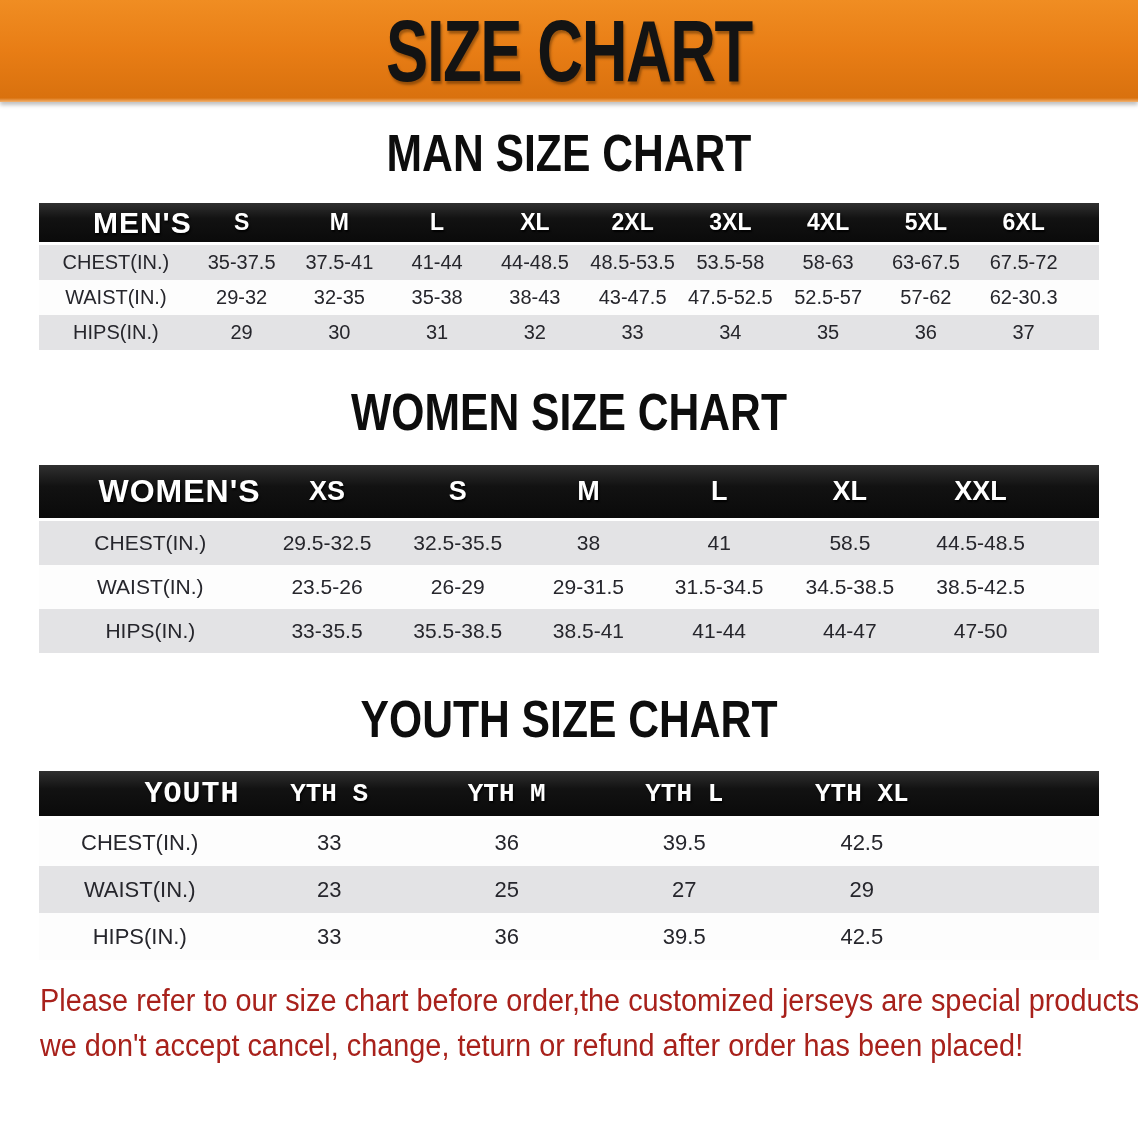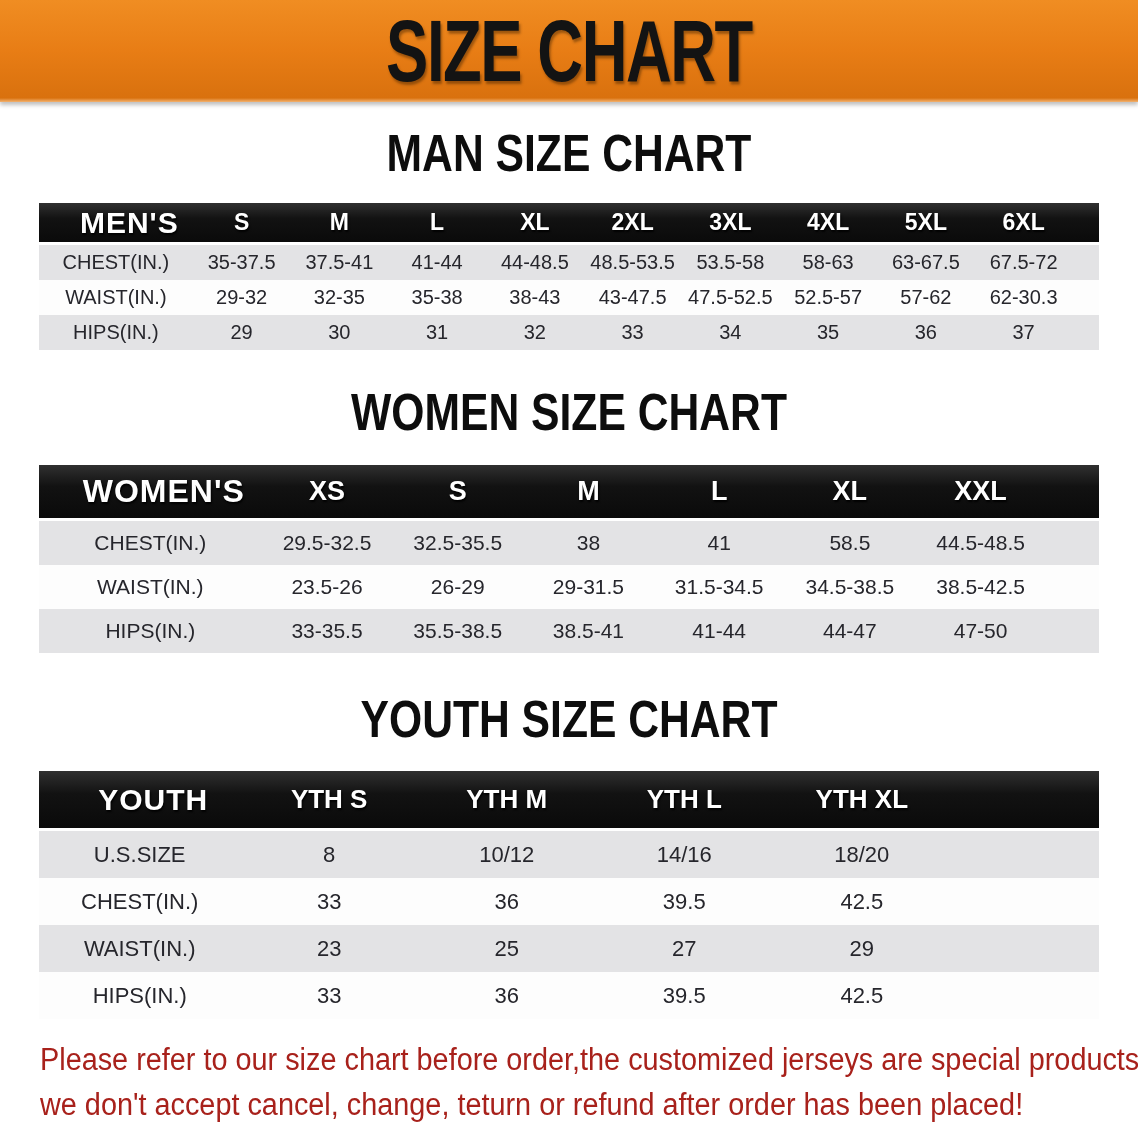--- a/index.html
+++ b/index.html
@@ -55,39 +55,39 @@
   .chart thead th {
     background: linear-gradient(180deg, #303030 0%, #121212 40%, #0a0a0a 100%);
     color: var(--header-text);
     font-weight: bold;
     text-align: center;
     vertical-align: middle;
     text-shadow: 1px 2px 2px rgba(0,0,0,0.9);
     border-bottom: 3px solid #ffffff;
   }
   .chart thead th.group {
-    text-align: center;
+    text-align: right;
     padding-left: 28px;
     letter-spacing: 1px;
   }
   .chart tbody td {
     text-align: center;
     vertical-align: middle;
     color: var(--row-text);
     background: #fdfdfd;
   }
   .chart tbody tr.stripe td { background: var(--stripe); }
 
   .chart-0 .section-title { margin: 25px 0 24px; }
   .chart-1 .section-title { margin: 36px 0 27px; }
   .chart-2 .section-title { margin: 40px 0 26px; }
 
   .chart-0 thead th { height: 42px; font-size: 23px; }
   .chart-1 thead th { height: 56px; font-size: 27px; margin-top: 40px; }
-  .chart-2 thead th { height: 60px; font-size: 26px; }
+  .chart-2 thead th { height: 48px; font-size: 26px; font-family: Liberation Mono, monospace; }
   .chart-0 thead th.group { font-size: 30px; }
   .chart-1 thead th.group { font-size: 32px; }
   .chart-2 thead th.group { font-size: 30px; }
   .chart-0 tbody td { height: 35px; font-size: 20px; }
   .chart-1 tbody td { height: 44px; font-size: 21px; }
   .chart-2 tbody td { height: 47px; font-size: 22px; }
 
   .footer {
     margin: 18px 0 0 40px;
   }
@@ -257,28 +257,20 @@
           <tr>
             <th class="group">YOUTH</th>
             <th>YTH S</th>
             <th>YTH M</th>
             <th>YTH L</th>
             <th>YTH XL</th>
             <th></th>
           </tr>
         </thead>
         <tbody>
-          <tr class="stripe">
-            <td class="rowlabel">U.S.SIZE</td>
-            <td>8</td>
-            <td>10/12</td>
-            <td>14/16</td>
-            <td>18/20</td>
-            <td></td>
-          </tr>
           <tr class="">
             <td class="rowlabel">CHEST(IN.)</td>
             <td>33</td>
             <td>36</td>
             <td>39.5</td>
             <td>42.5</td>
             <td></td>
           </tr>
           <tr class="stripe">
             <td class="rowlabel">WAIST(IN.)</td>

